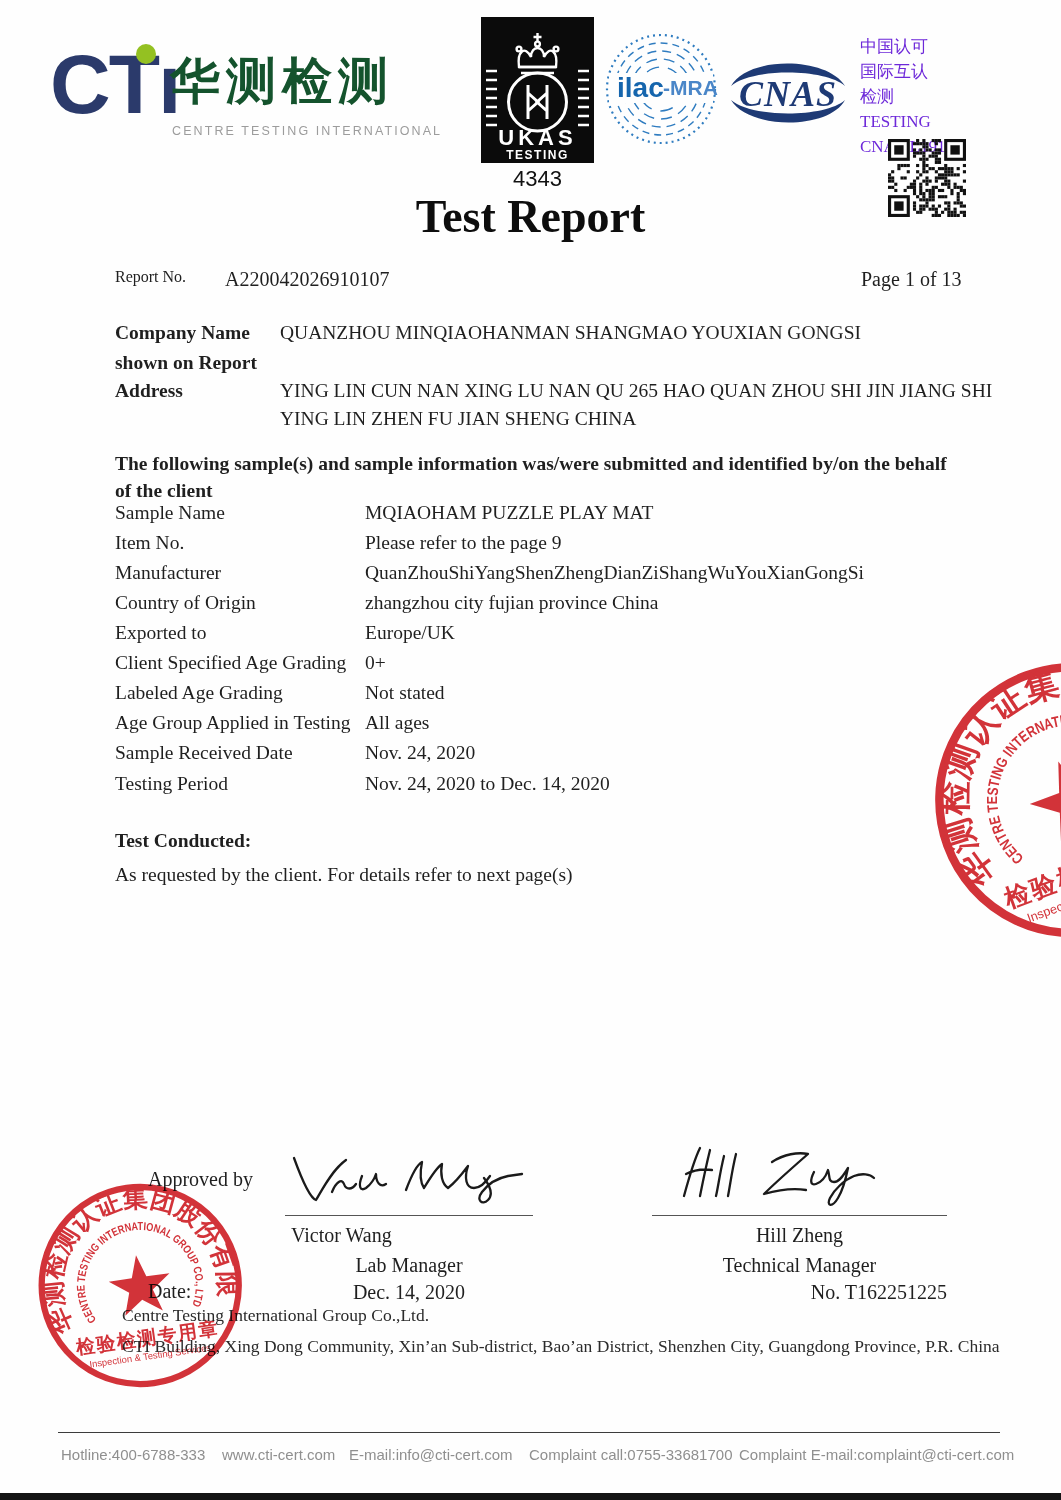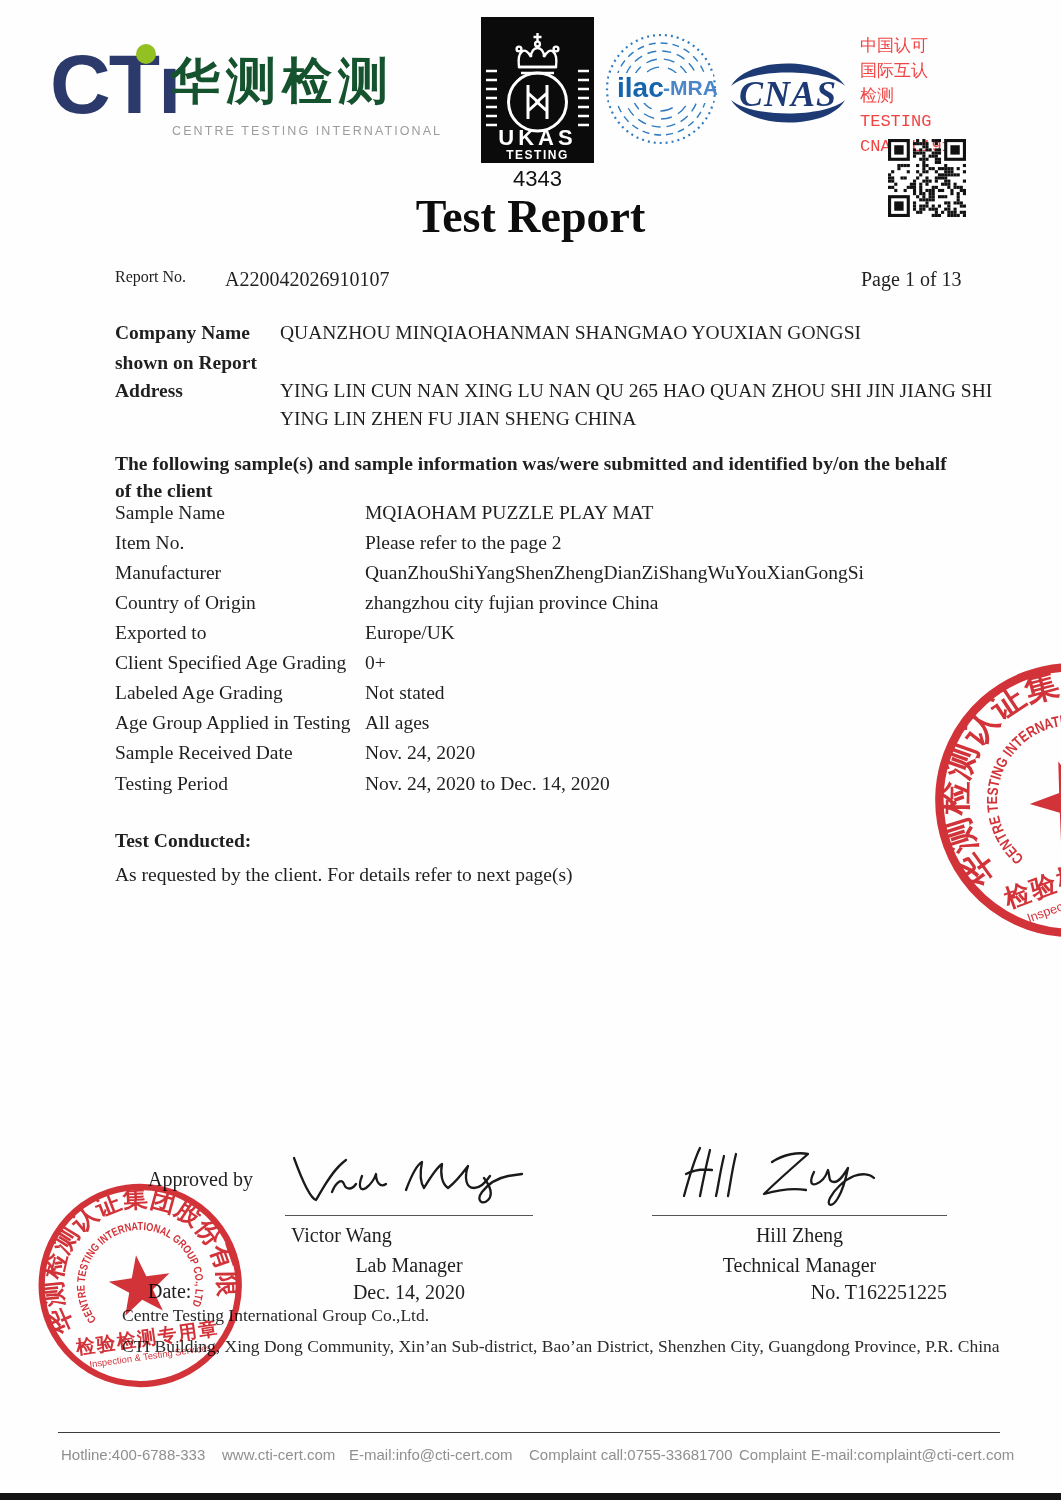--- a/index.html
+++ b/index.html
@@ -13,22 +13,22 @@
   .cti-dot{left:136px;top:44px;width:20px;height:20px;border-radius:50%;background:#94c122;}
   .cti-cn{left:170px;top:56px;font-family:"Liberation Sans",sans-serif;font-weight:bold;
           font-size:50px;line-height:50px;color:#14532d;letter-spacing:6px;}
   .cti-sub{left:172px;top:112px;font-family:"Liberation Sans",sans-serif;font-size:12.5px;
            color:#9c9c9c;letter-spacing:2.1px;margin-top:12px;}
   .ukas-box{left:481px;top:17px;}
   .ukas-number{left:481px;top:166px;width:113px;text-align:center;font-family:"Liberation Sans",sans-serif;
                font-size:22px;color:#111;}
   .ilac-box{left:603px;top:31px;}
   .cnas-box{left:727px;top:50px;}
-  .accred{left:860px;top:34px;font-family:Liberation Mono, monospace;font-size:17px;
-          line-height:25px;color:#ef4444;}
+  .accred{left:860px;top:34px;font-family:Liberation Serif, serif;font-size:17px;
+          line-height:25px;color:#6d28d9;}
   .qr{left:888px;top:139px;width:78px;height:78px;}
 
   
   .doc-title{left:0;top:190px;width:1061px;text-align:center;font-size:46px;font-weight:bold;color:#0d0d0d;}
   .report-label{left:115px;top:268px;font-size:16px;}
   .report-no{left:225px;top:268px;font-size:20px;}
   .page-ind{left:861px;top:268px;width:105px;font-size:20px;}
 
   
   .lbl-b{font-weight:bold;font-size:19.5px;}
@@ -369,21 +369,21 @@
   <div class="abs val address-line2">YING LIN ZHEN FU JIAN SHENG CHINA</div>
 
   <div class="abs sample-intro">The following sample(s) and sample information was/were submitted and identified by/on the behalf of the client</div>
 
   <div class="abs field-row" style="top:502px">
     <span class="f-label">Sample Name</span>
     <span class="f-value">MQIAOHAM PUZZLE PLAY MAT</span>
   </div>
   <div class="abs field-row" style="top:532px">
     <span class="f-label">Item No.</span>
-    <span class="f-value">Please refer to the page 2</span>
+    <span class="f-value">Please refer to the page 9</span>
   </div>
   <div class="abs field-row" style="top:562px">
     <span class="f-label">Manufacturer</span>
     <span class="f-value">QuanZhouShiYangShenZhengDianZiShangWuYouXianGongSi</span>
   </div>
   <div class="abs field-row" style="top:592px">
     <span class="f-label">Country of Origin</span>
     <span class="f-value">zhangzhou city fujian province China</span>
   </div>
   <div class="abs field-row" style="top:622px">

